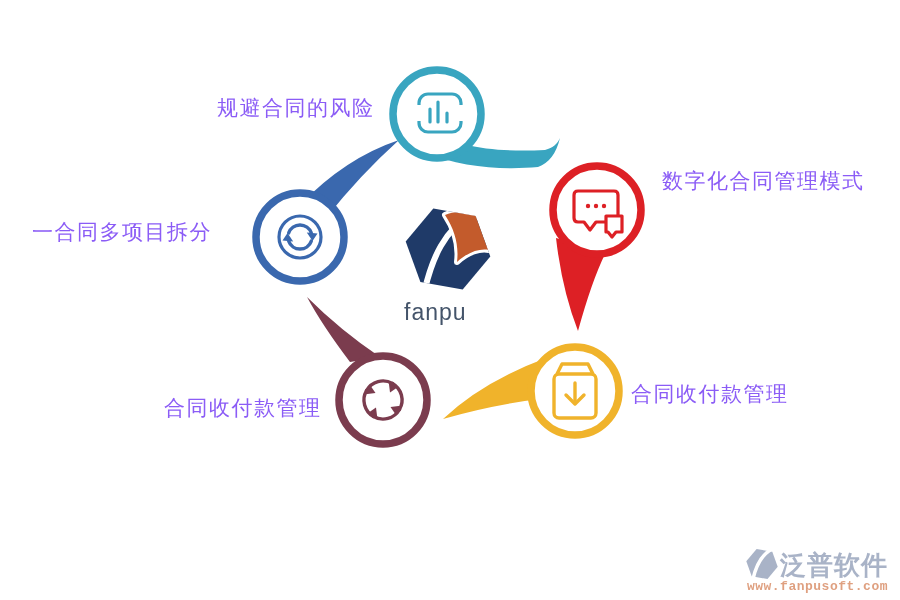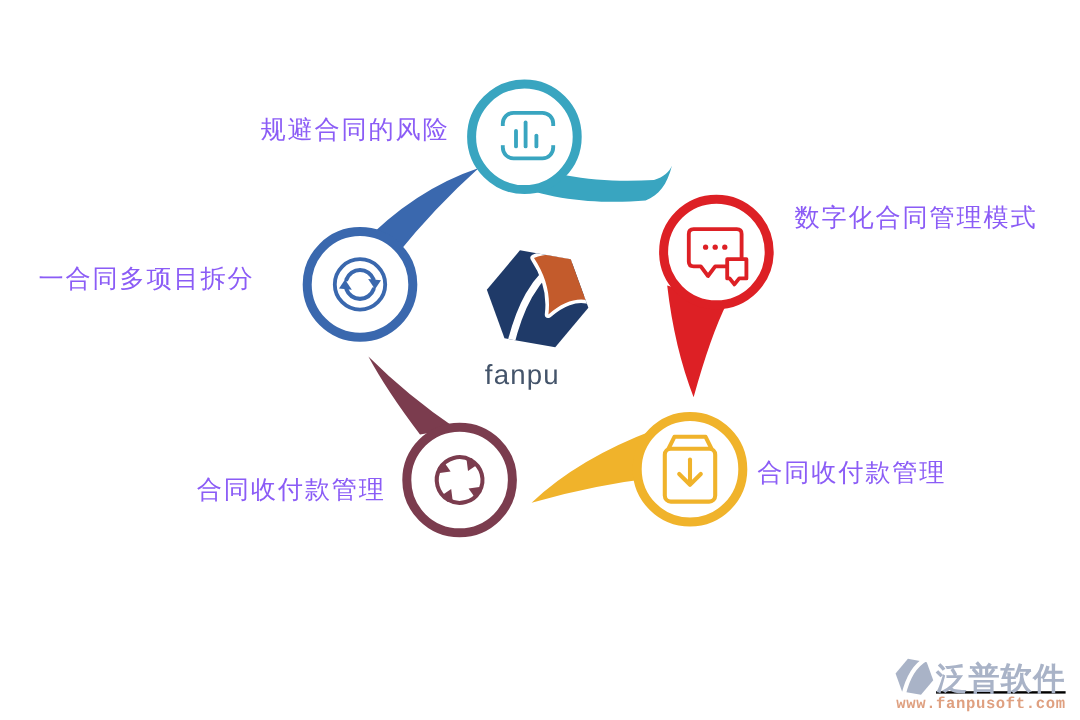--- a/index.html
+++ b/index.html
@@ -19,21 +19,21 @@
     left:404px; top:299px;
     font-family:"Liberation Sans","DejaVu Sans",sans-serif;
     font-size:23px;
     letter-spacing:1px;
     color:#44546a;
   }
   .watermark{
     position:absolute; right:12px; bottom:6px;
     display:flex; flex-direction:column; align-items:flex-end;
   }
-  .wm-row{display:flex;align-items:flex-start;gap:2px;text-decoration:underline;}
+  .wm-row{display:flex;align-items:flex-start;gap:2px;}
   .wm-brand{
     font-family:"Liberation Serif","DejaVu Serif",serif;
     font-weight:bold;
     font-size:26px;
     letter-spacing:1px;
     color:#a9b3c7;
     line-height:1.1;
   }
   .wm-url{
     font-family:Liberation Mono, monospace;

